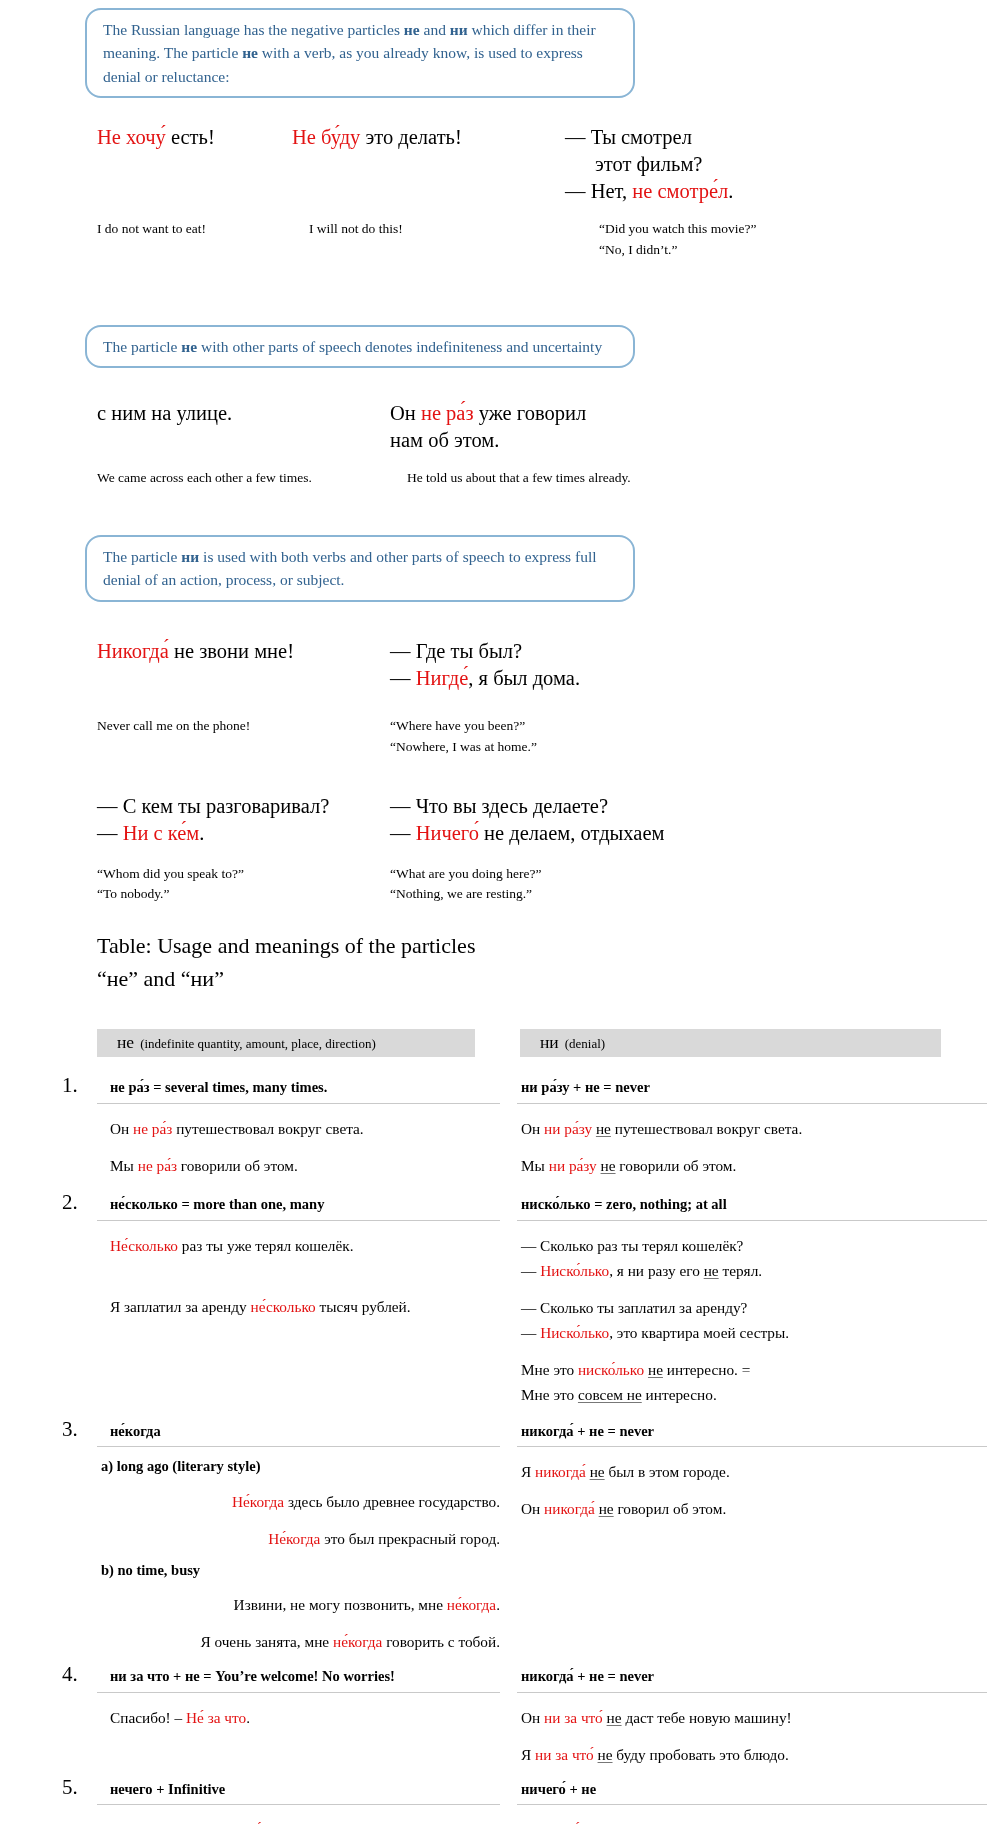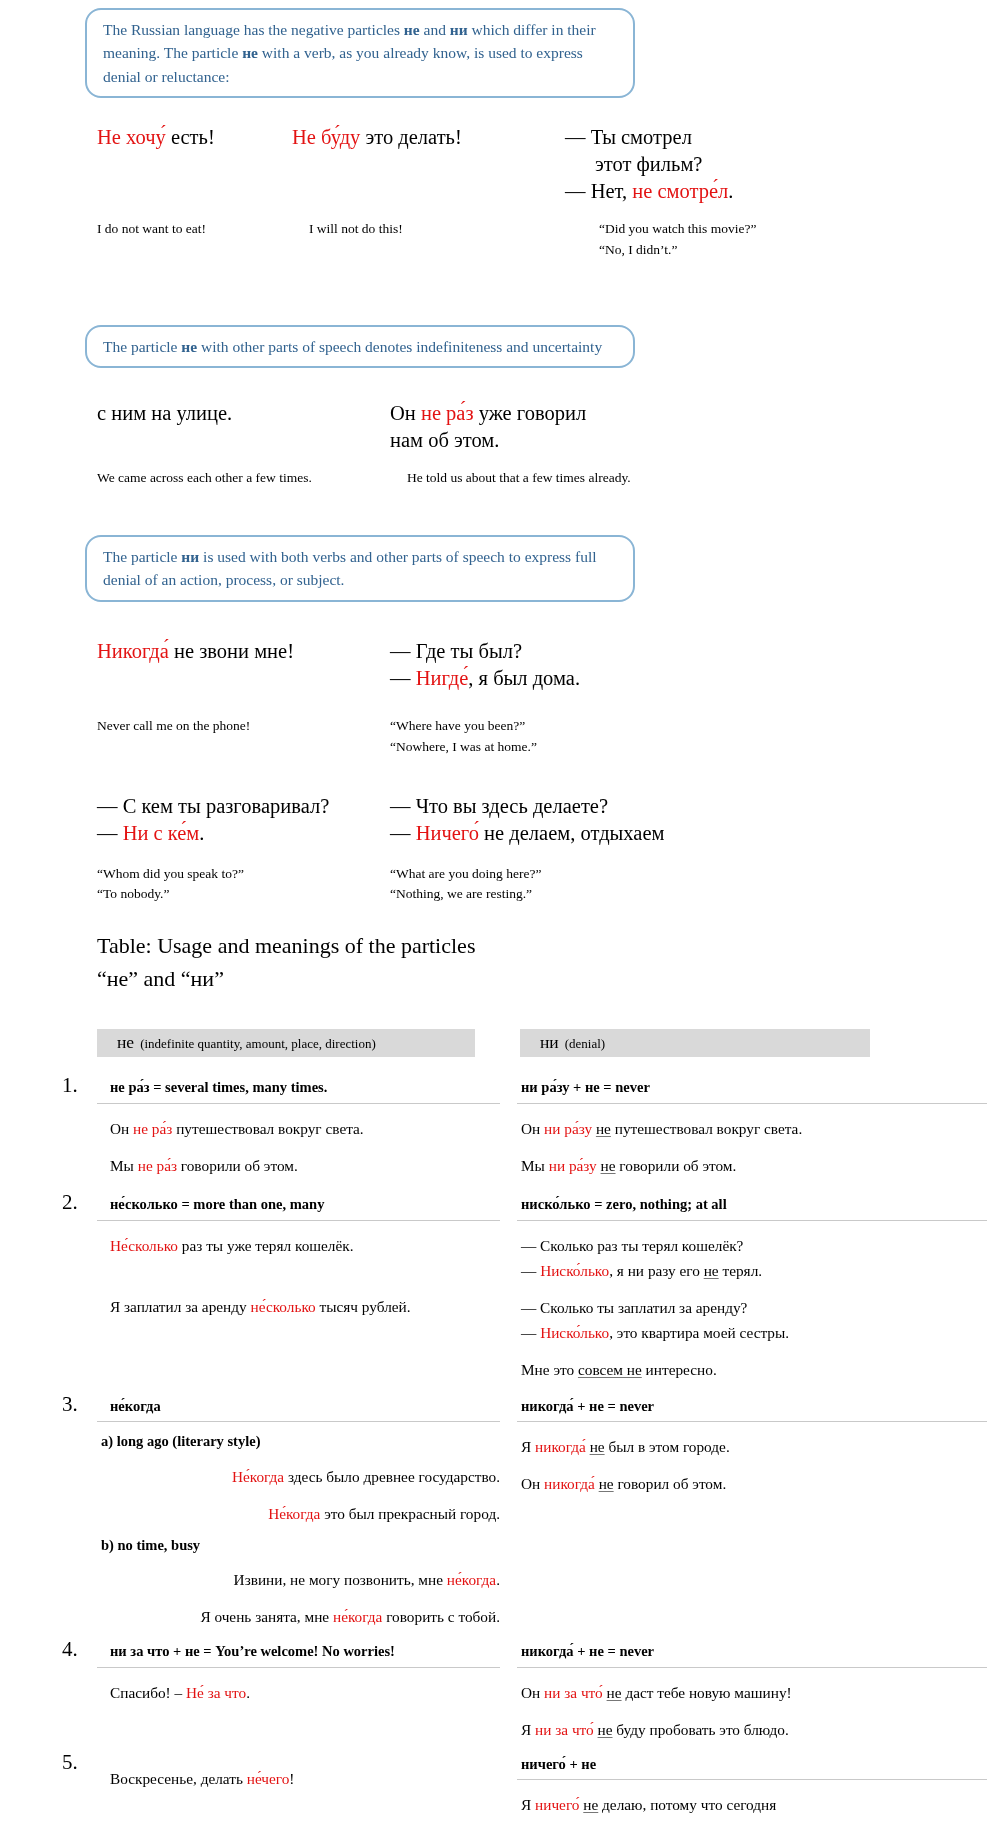--- a/index.html
+++ b/index.html
@@ -47,21 +47,21 @@
   .mt16{margin-top:16px;}
   .mt24{margin-top:24px;}
 
   
   .tbl-title{margin:24px 0 0 97px;font-size:22px;line-height:1.5;}
   .thead{display:flex;margin-left:97px;margin-top:34px;}
   .thcell{box-sizing:border-box;background:var(--hbg);padding:3px 10px 4px 20px;font-size:13px;}
   .thcell .particle{font-size:17.5px;}
   .thcell .desc{margin-left:6px;}
   .th-left{width:378px;}
-  .th-right{width:350px;margin-left:45px;}
+  .th-right{width:421px;margin-left:45px;}
 
   .trow{display:grid;grid-template-columns:35px 403px 487px;margin-left:62px;}
   .tnum{font-size:21px;line-height:1.1;position:relative;top:-3px;}
   .rcell{padding-left:17px;}
   .thdr{font-weight:bold;font-size:14.5px;line-height:1.35;padding:1px 0 5px 13px;border-bottom:1px solid var(--rule);}
   .rcell .thdr{padding-left:4px;}
   .grp{margin-top:12px;}
   .grp .line{font-size:15.3px;line-height:25px;padding-left:13px;}
   .rcell .grp .line{padding-left:4px;}
   .subhead{font-weight:bold;font-size:14.5px;line-height:1.35;margin-top:10px;padding-left:4px;}
@@ -227,20 +227,21 @@
     <div class="thdr">ниско́лько = zero, nothing; at all</div>
     <div class="grp">
       <div class="line"><span>— Сколько раз ты терял кошелёк?</span></div>
       <div class="line"><span>— </span><span class="red">Ниско́лько</span><span>, я ни разу его </span><span class="u">не</span><span> терял.</span></div>
     </div>
     <div class="grp">
       <div class="line"><span>— Сколько ты заплатил за аренду?</span></div>
       <div class="line"><span>— </span><span class="red">Ниско́лько</span><span>, это квартира моей сестры.</span></div>
     </div>
     <div class="grp">
+      <div class="line"><span>Мне это </span><span class="red">ниско́лько</span><span> </span><span class="u">не</span><span> интересно. =</span></div>
       <div class="line"><span>Мне это </span><span class="u">совсем не</span><span> интересно.</span></div>
     </div>
   </div>
 </div>
 
 <div class="trow" id="row3">
   <div class="tnum">3.</div>
   <div class="lcell">
     <div class="thdr">не́когда</div>
     <div class="subhead">a) long ago (literary style)</div>
@@ -284,20 +285,21 @@
       </div>
     <div class="grp">
         <div class="line"><span>Я </span><span class="red">ни за что́</span><span> </span><span class="u">не</span><span> буду пробовать это блюдо.</span></div>
       </div>
   </div>
 </div>
 
 <div class="trow" id="row5">
   <div class="tnum">5.</div>
   <div class="lcell">
+    <div class="thdr">нечего + Infinitive</div>
     <div class="grp">
         <div class="line"><span>Воскресенье, делать </span><span class="red">не́чего</span><span>!</span></div>
       </div>
 
   </div>
   <div class="rcell">
     <div class="thdr">ничего́ + не</div>
     <div class="grp">
       <div class="line"><span>Я </span><span class="red">ничего́</span><span> </span><span class="u">не</span><span> делаю, потому что сегодня</span></div>
 

